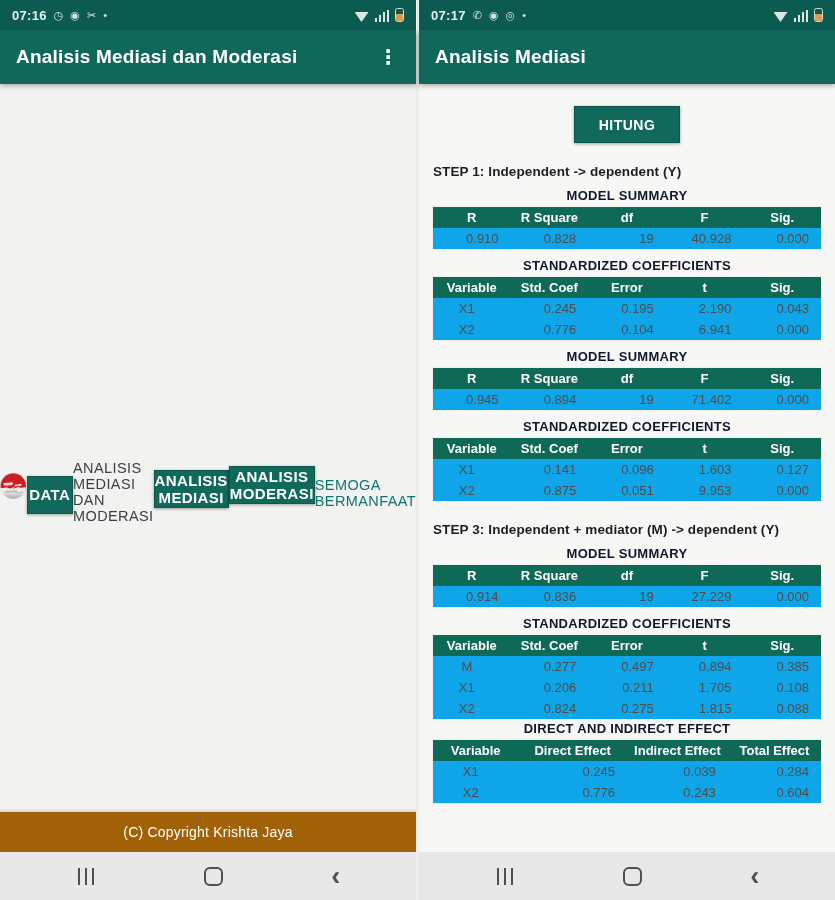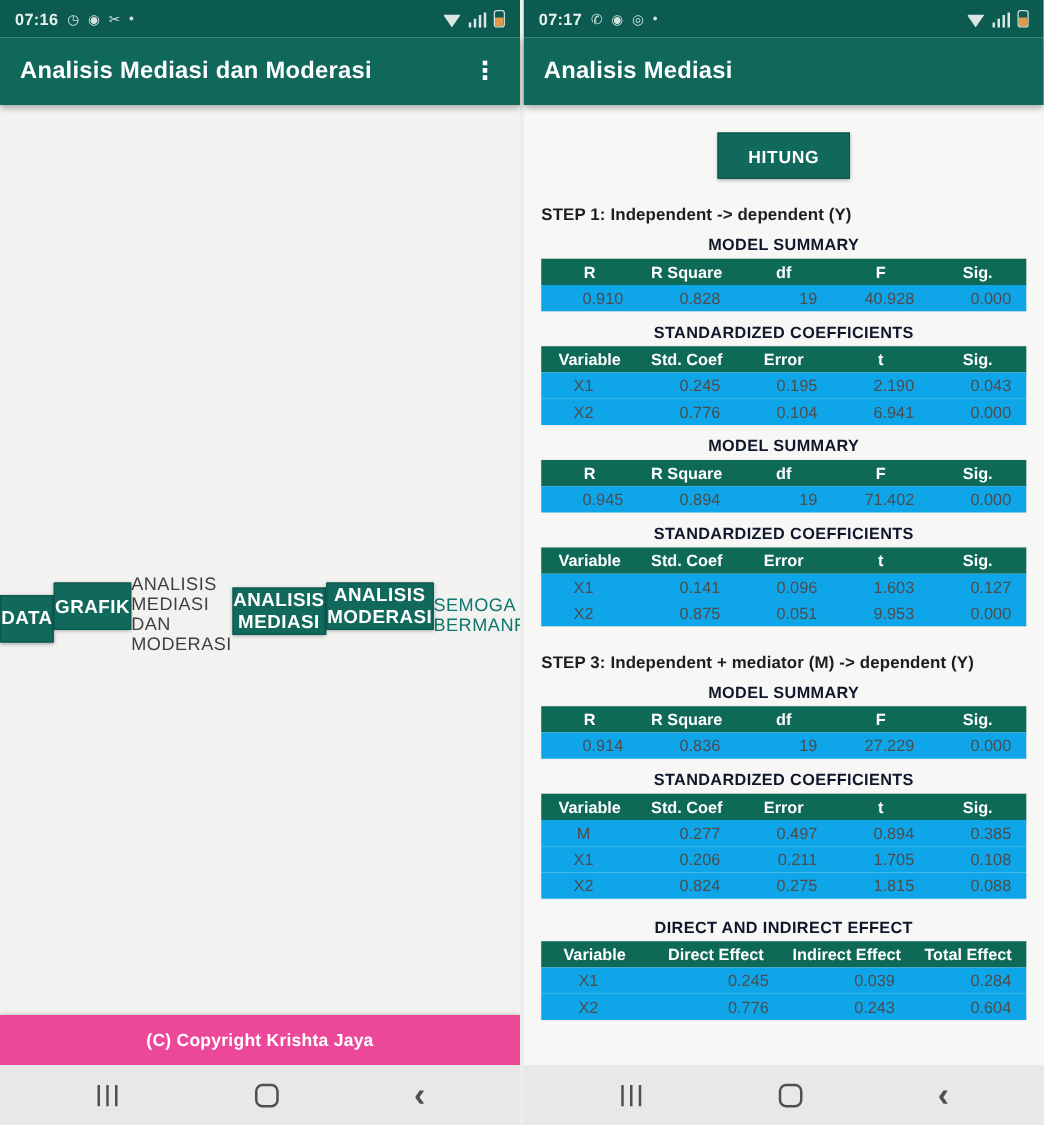--- a/index.html
+++ b/index.html
@@ -33,21 +33,21 @@
 
   
   .logo { margin-top:14px; width:152px; height:152px; }
   .btn { width:256px; height:38px; background:#11695c; border:1px solid #0b584d; color:#fff; font-family:inherit; font-size:15px; font-weight:bold; letter-spacing:.4px; box-shadow:0 1px 3px rgba(0,0,0,.35); cursor:pointer; }
   .btn-data { margin-top:32px; }
   .btn-grafik { margin-top:13px; }
   .mid-label { margin-top:26px; color:#3f3f3f; font-size:14.5px; letter-spacing:.4px; }
   .btn-mediasi { margin-top:21px; }
   .btn-moderasi { margin-top:13px;text-align:center; }
   .tagline { margin-top:28px; color:#0f766e; font-size:14.5px; letter-spacing:.4px; }
-  .footer-bar { position:absolute; left:0; right:0; bottom:0; height:40px; background:#ec4899; display:flex; align-items:center; justify-content:center; color:#fff; font-size:14px; font-weight:bold; letter-spacing:.2px; box-shadow:0 -1px 3px rgba(0,0,0,.2); }
+  .footer-bar { position:absolute; left:0; right:0; bottom:0; height:40px; background:#a16207; display:flex; align-items:center; justify-content:center; color:#fff; font-size:14px; font-weight:normal; letter-spacing:.2px; box-shadow:0 -1px 3px rgba(0,0,0,.2); }
 
   
   .hitung-wrap { display:flex; justify-content:center; padding-top:22px; }
   .btn-hitung { width:106px; height:37px; background:#11695c; border:1px solid #0a564c; color:#fff; font-family:inherit; font-size:14px; font-weight:bold; letter-spacing:.5px; box-shadow:0 1px 3px rgba(0,0,0,.35); cursor:pointer; }
   .step-label { margin:21px 14px 4px; font-size:13.5px; font-weight:bold; color:#1e1e1e; letter-spacing:.1px; }
   .tbl-title { margin:9px 0 4px; text-align:center; font-size:13px; font-weight:bold; color:#0f172a; letter-spacing:.3px; }
   .tbl { width:calc(100% - 28px); margin:0 auto; font-size:13px; box-shadow:0 0 0 .5px rgba(0,0,0,.06); }
   .trow { display:grid; }
   .t5 .trow { grid-template-columns:20% 20% 20% 20% 20%; }
   .t4 .trow { grid-template-columns:22% 28% 26% 24%; }
@@ -114,21 +114,20 @@
           <path d="M20,62 C32,54 48,60 58,56 C70,51 78,58 74,66 C70,74 54,70 42,74 C30,78 14,70 20,62 Z" fill="#e9e9e9" opacity="0.9"></path>
           <path d="M84,70 C92,64 104,68 112,64 C120,60 128,66 124,72 C118,80 104,74 96,78 C88,82 78,76 84,70 Z" fill="#efefef" opacity="0.85"></path>
           <path d="M28,104 C44,98 66,104 82,100 C96,97 104,104 98,110 C90,118 66,110 50,114 C36,117 18,110 28,104 Z" fill="#9c9c9c" opacity="0.55"></path>
           <path d="M96,112 C104,108 116,112 122,108 C130,104 136,110 130,115 C124,120 112,115 104,118 C96,121 90,116 96,112 Z" fill="#9c9c9c" opacity="0.5"></path>
           <path d="M70,86 C74,80 82,82 84,88 C86,94 80,100 74,97 C68,94 66,91 70,86 Z" fill="#c0c0c0" opacity="0.8"></path>
         </g>
         <circle cx="76" cy="76" r="73" fill="none" stroke="#b5b5b5" stroke-width="1.5"></circle>
       </svg>
 
       <button class="btn btn-data">DATA</button>
-      <button class="btn btn-grafik">GRAFIK</button>
       <div class="mid-label">ANALISIS MEDIASI DAN MODERASI</div>
       <button class="btn btn-mediasi">ANALISIS MEDIASI</button>
       <button class="btn btn-moderasi">ANALISIS MODERASI</button>
       <div class="tagline">SEMOGA BERMANFAAT</div>
 
       <div class="footer-bar">(C) Copyright Krishta Jaya</div>
     </div>
 
     <div class="navbar">
       <span class="nav-recents">
@@ -306,21 +305,21 @@
               <div class="tcell txt">X2</div>
               <div class="tcell">0.824</div>
               <div class="tcell">0.275</div>
               <div class="tcell">1.815</div>
               <div class="tcell">0.088</div>
             </div>
           </div>
       </div>
 
       <div>
-        <div class="tbl-title" style="margin-top:15px">DIRECT AND INDIRECT EFFECT</div>
+        <div class="tbl-title" style="margin-top:2px">DIRECT AND INDIRECT EFFECT</div>
         <div class="tbl t4">
             <div class="trow thead">
               <div class="tcell txt">Variable</div>
               <div class="tcell txt">Direct Effect</div>
               <div class="tcell txt">Indirect Effect</div>
               <div class="tcell txt">Total Effect</div>
             </div>
             <div class="trow tbody">
               <div class="tcell txt">X1</div>
               <div class="tcell">0.245</div>

